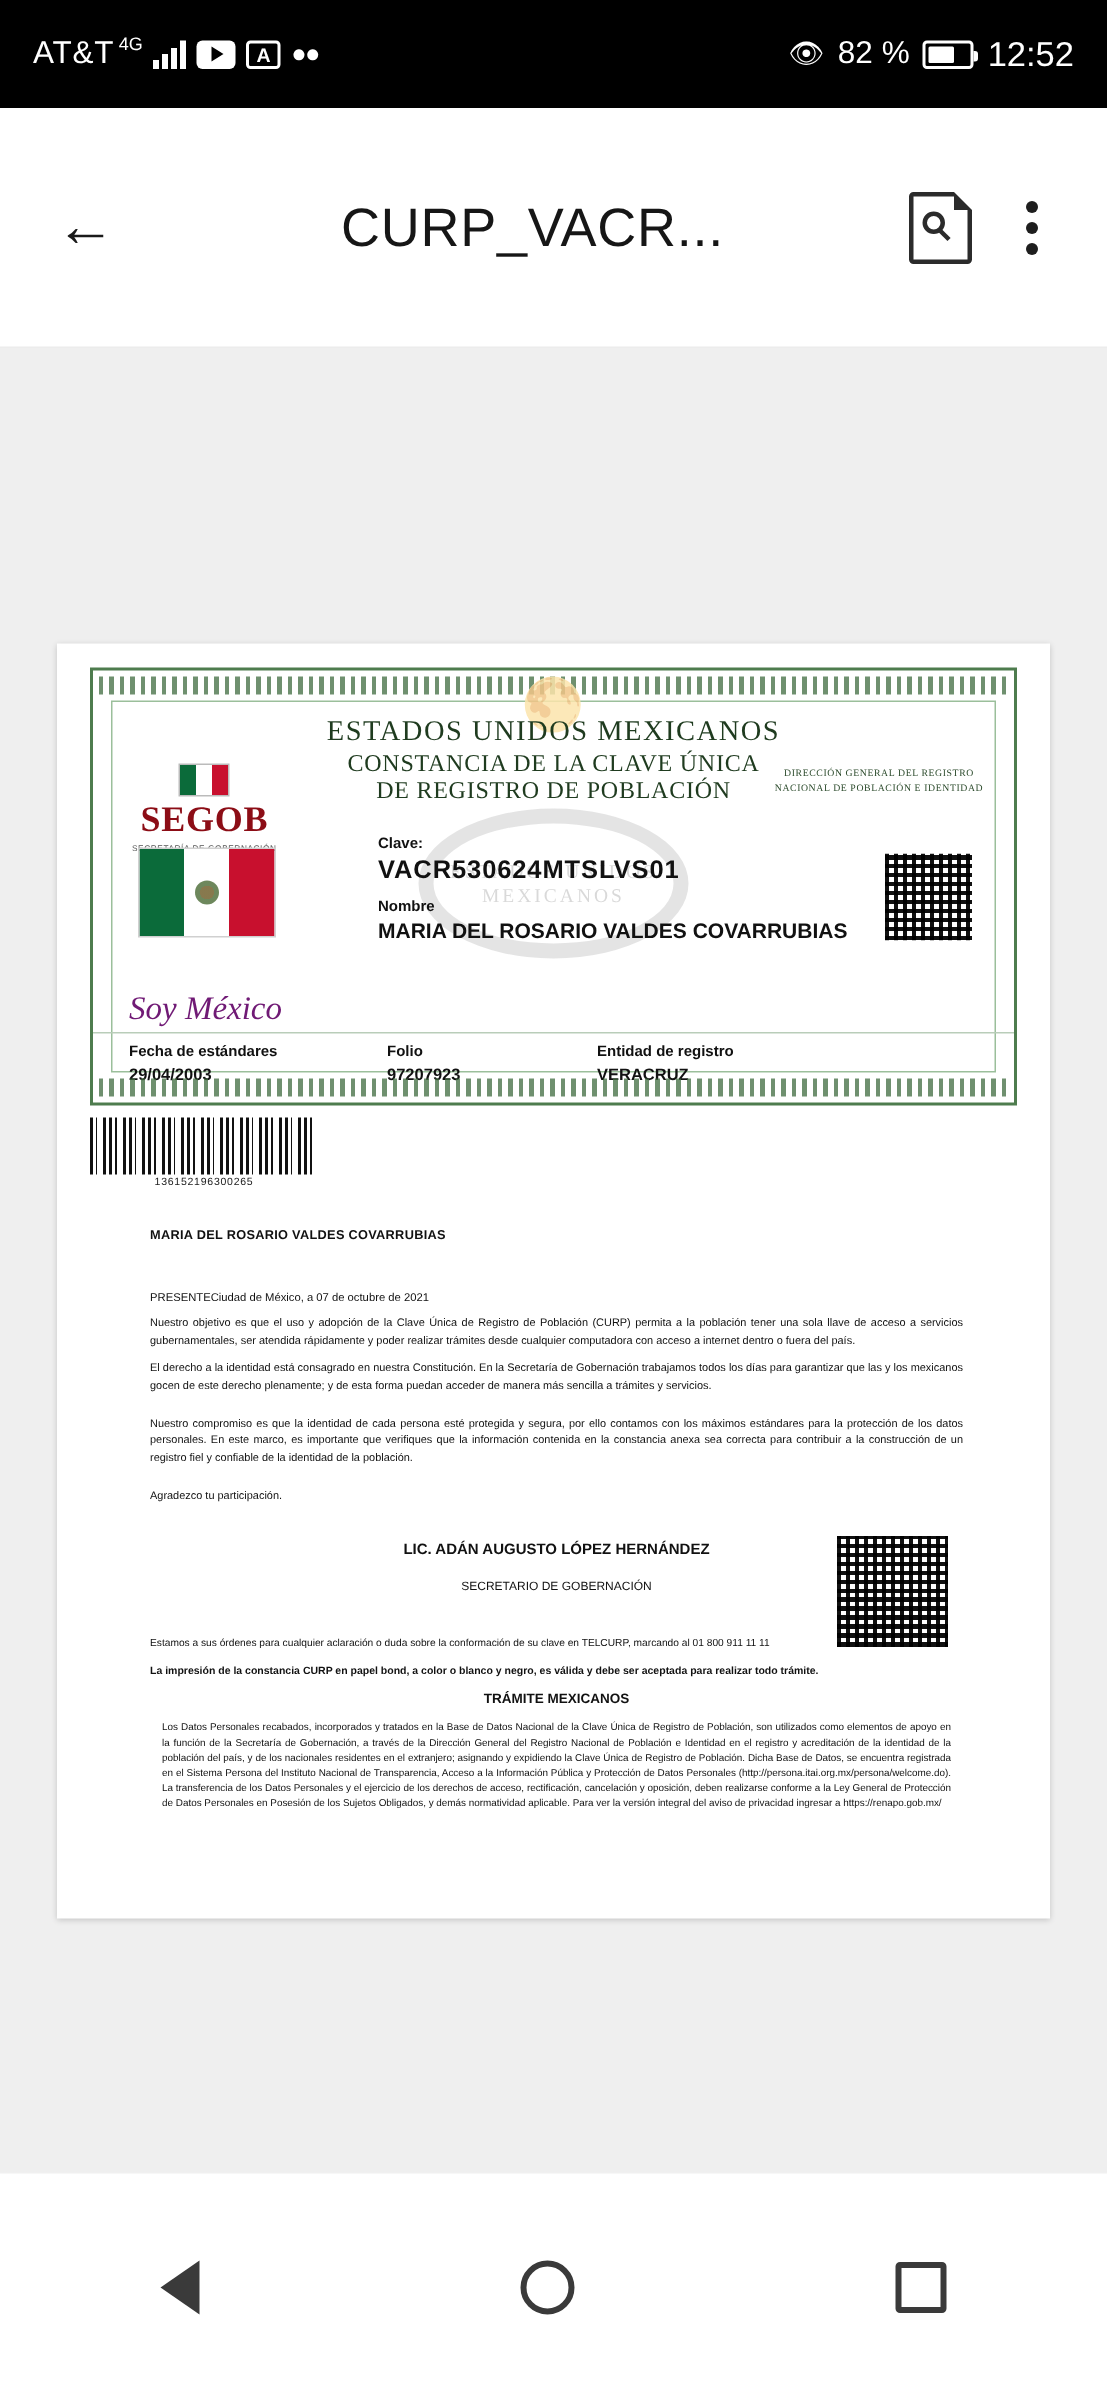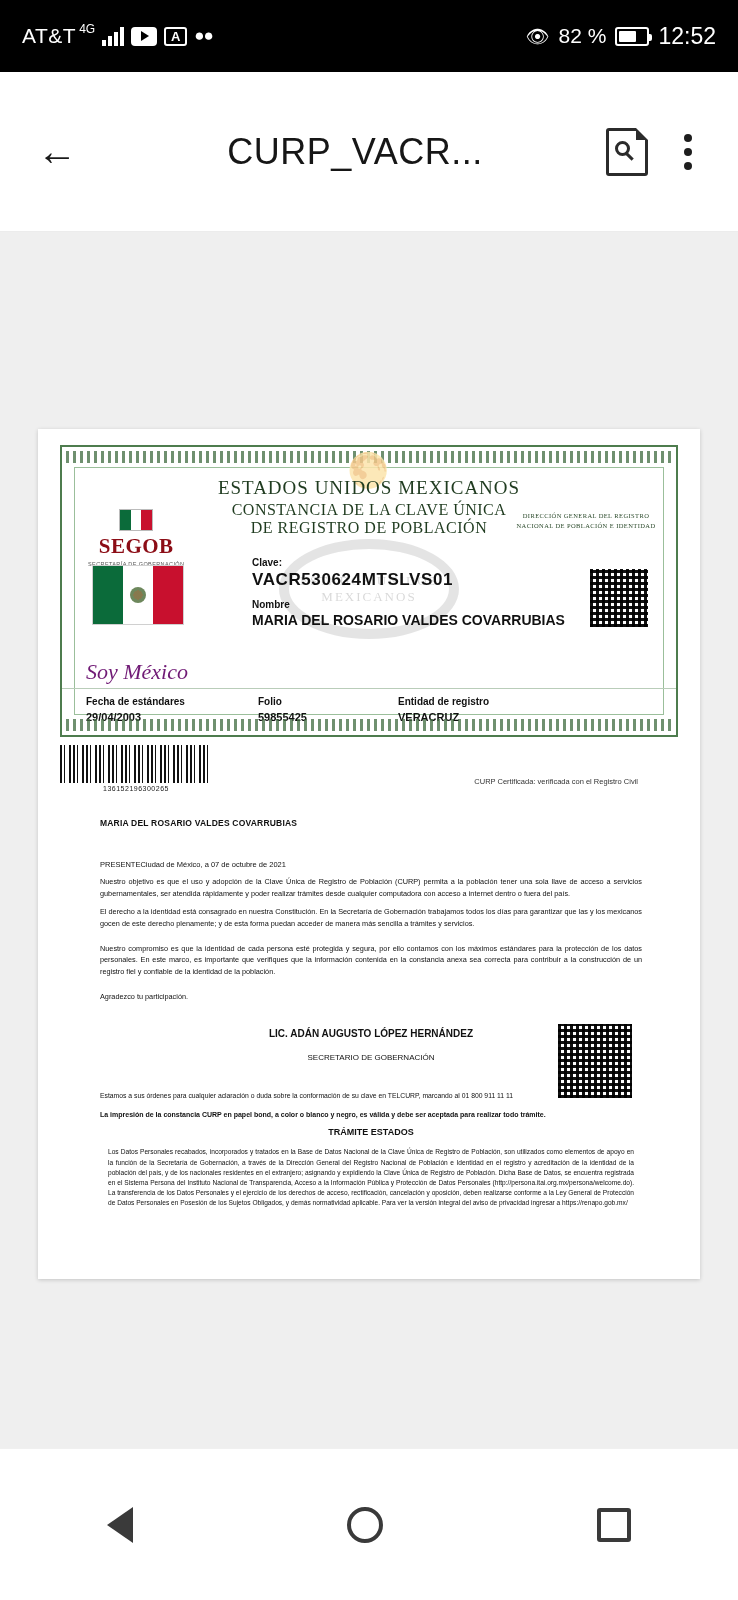--- a/index.html
+++ b/index.html
@@ -176,21 +176,21 @@
   .hdr-title .l3 { font-size: 16px; color: #1f3b1f; letter-spacing: .5px; }
   .segob {
     position: absolute; left: 26px; top: 62px;
     text-align: center;
   }
   .segob .logo-strip {
     width: 34px; height: 22px; margin: 0 auto 3px;
     background: linear-gradient(90deg,#0b6b3a 0 33%, #ffffff 33% 66%, #c8102e 66% 100%);
     border: 1px solid #bbb;
   }
-  .segob .word { font-size: 21px; font-weight: bold; color: #8c0d16; font-family: "Liberation Serif", serif; letter-spacing: .5px;}
+  .segob .word { font-size: 24px; font-weight: bold; color: #8c0d16; font-family: "Liberation Serif", serif; letter-spacing: .5px;}
   .segob .sub { font-size: 5.5px; color: #555; letter-spacing: .4px; margin-top: 2px;}
   .dgrnpi {
     position: absolute; right: 20px; top: 64px;
     width: 140px; text-align: center;
     font-size: 6.5px; color: #2b4a2b; line-height: 1.5;
     font-family: "Liberation Serif", serif; letter-spacing: .4px;
   }
   .flag-img {
     position: absolute; left: 30px; top: 118px;
     width: 92px; height: 60px;
@@ -378,35 +378,34 @@
 
       <div class="qr"></div>
 
       <div class="bottom-row">
         <div class="cell cell-fecha">
           <div class="lbl">Fecha de estándares</div>
           <div class="val">29/04/2003</div>
         </div>
         <div class="cell cell-folio">
           <div class="lbl">Folio</div>
-          <div class="val">59855425</div>
+          <div class="val">97207923</div>
         </div>
         <div class="cell">
           <div class="lbl">Entidad de registro</div>
           <div class="val">VERACRUZ</div>
         </div>
       </div>
     </div>
 
     <div class="barcode-row">
       <div>
         <div class="barcode"></div>
         <div class="barcode-num">136152196300265</div>
       </div>
-      <div class="certificada">CURP Certificada: verificada con el Registro Civil</div>
     </div>
 
     <div class="letter">
       <div class="recipient">MARIA DEL ROSARIO VALDES COVARRUBIAS</div>
       <div class="presente-row">
         <div class="presente">PRESENTE</div>
         <div class="place-date">Ciudad de México, a 07 de octubre de 2021</div>
       </div>
       <p class="body">Nuestro objetivo es que el uso y adopción de la Clave Única de Registro de Población (CURP) permita a la población tener una sola llave de acceso a servicios gubernamentales, ser atendida rápidamente y poder realizar trámites desde cualquier computadora con acceso a internet dentro o fuera del país.</p>
       <p class="body">El derecho a la identidad está consagrado en nuestra Constitución. En la Secretaría de Gobernación trabajamos todos los días para garantizar que las y los mexicanos gocen de este derecho plenamente; y de esta forma puedan acceder de manera más sencilla a trámites y servicios.</p>
@@ -414,21 +413,21 @@
       <p class="body gap">Agradezco tu participación.</p>
 
       <div class="sig-block">
         <div class="signer">LIC. ADÁN AUGUSTO LÓPEZ HERNÁNDEZ</div>
         <div class="signer-role">SECRETARIO DE GOBERNACIÓN</div>
         <div class="qr2"></div>
         <div class="note-order">Estamos a sus órdenes para cualquier aclaración o duda sobre la conformación de su clave en TELCURP, marcando al 01 800 911 11 11</div>
       </div>
 
       <div class="note-impresion">La impresión de la constancia CURP en papel bond, a color o blanco y negro, es válida y debe ser aceptada para realizar todo trámite.</div>
-      <div class="tramite">TRÁMITE ESTADOS</div>
+      <div class="tramite">TRÁMITE MEXICANOS</div>
       <div class="privacy">Los Datos Personales recabados, incorporados y tratados en la Base de Datos Nacional de la Clave Única de Registro de Población, son utilizados como elementos de apoyo en la función de la Secretaría de Gobernación, a través de la Dirección General del Registro Nacional de Población e Identidad en el registro y acreditación de la identidad de la población del país, y de los nacionales residentes en el extranjero; asignando y expidiendo la Clave Única de Registro de Población. Dicha Base de Datos, se encuentra registrada en el Sistema Persona del Instituto Nacional de Transparencia, Acceso a la Información Pública y Protección de Datos Personales (http://persona.itai.org.mx/persona/welcome.do). La transferencia de los Datos Personales y el ejercicio de los derechos de acceso, rectificación, cancelación y oposición, deben realizarse conforme a la Ley General de Protección de Datos Personales en Posesión de los Sujetos Obligados, y demás normatividad aplicable. Para ver la versión integral del aviso de privacidad ingresar a https://renapo.gob.mx/</div>
     </div>
 
   </div>
 </div>
 
 <div class="nav-bar">
   <div class="nav-back"></div>
   <div class="nav-home"></div>
   <div class="nav-recent"></div>

